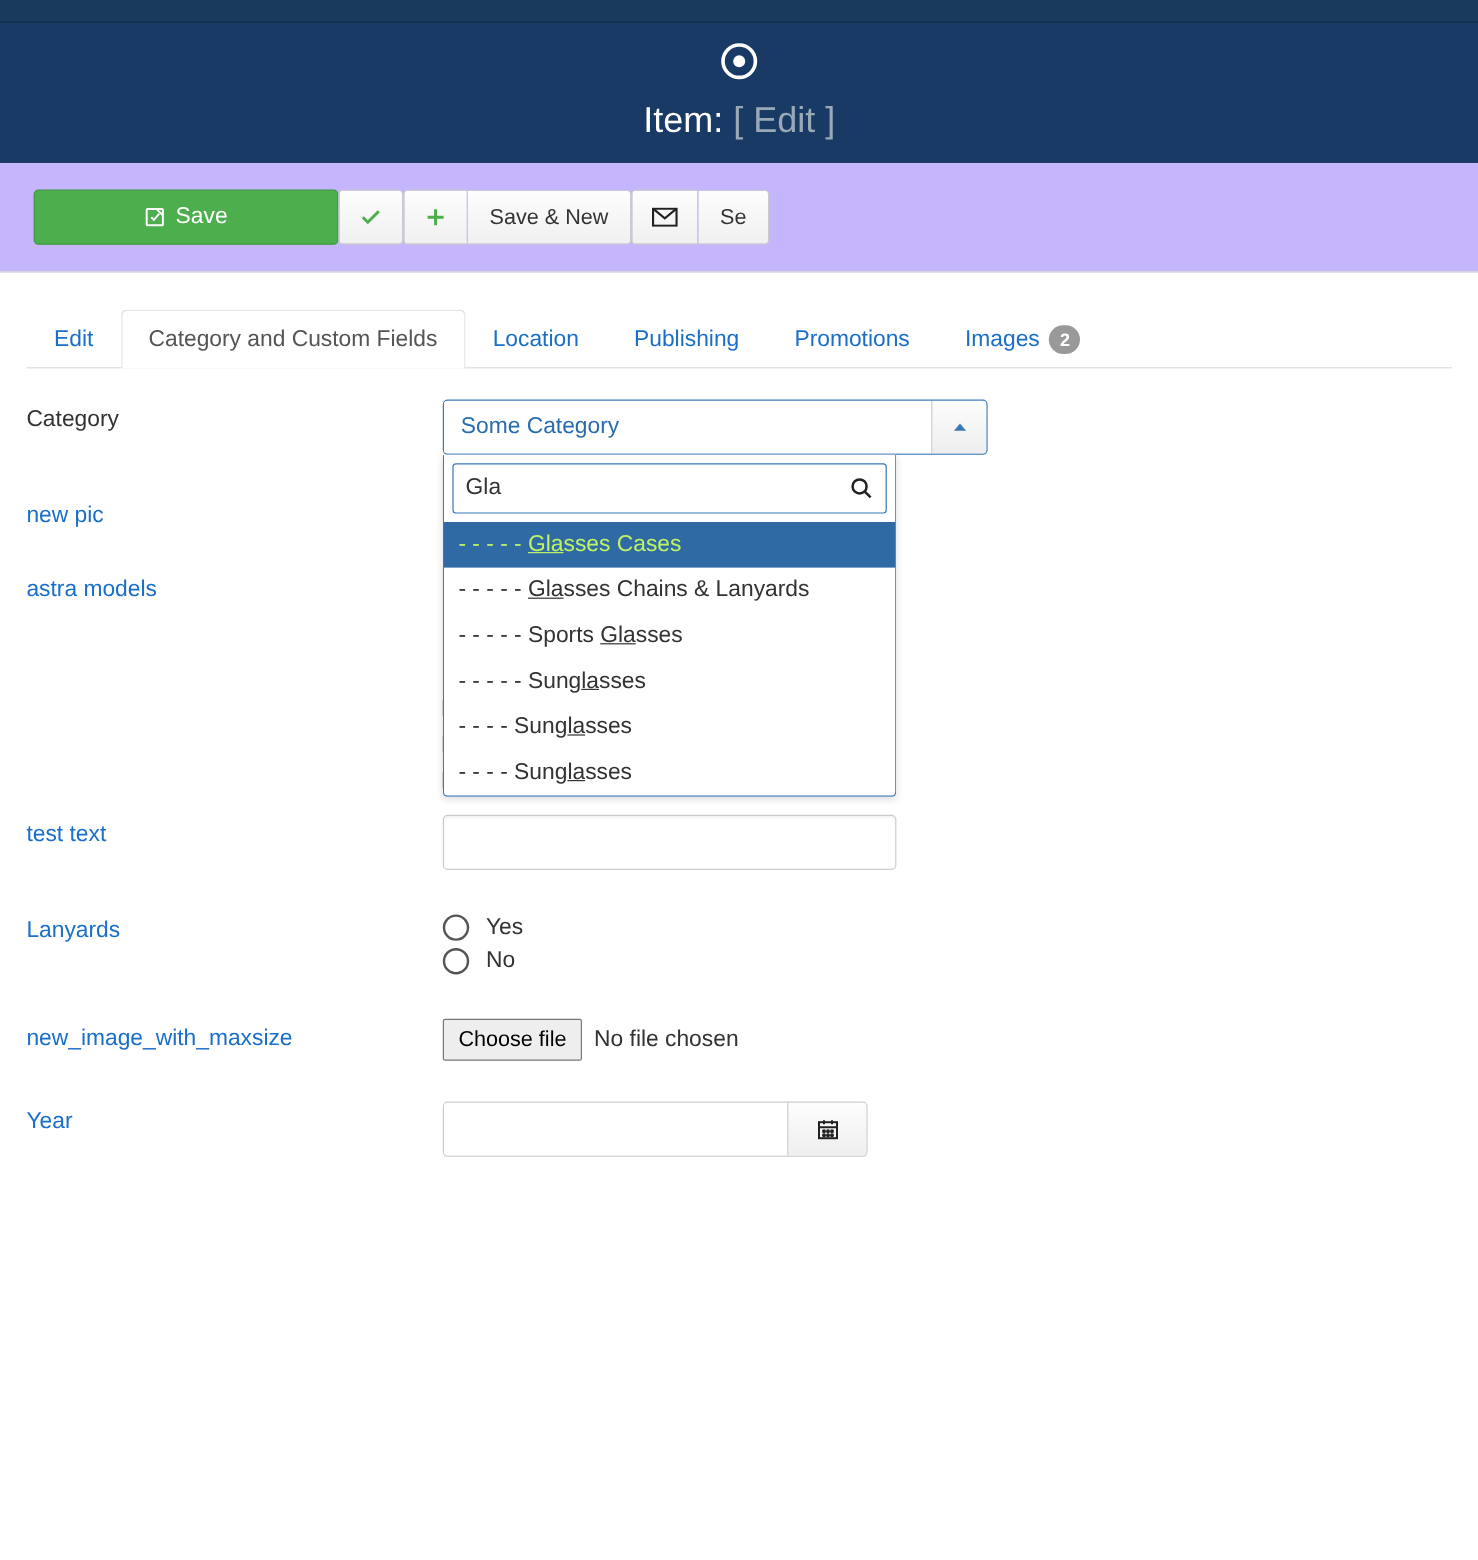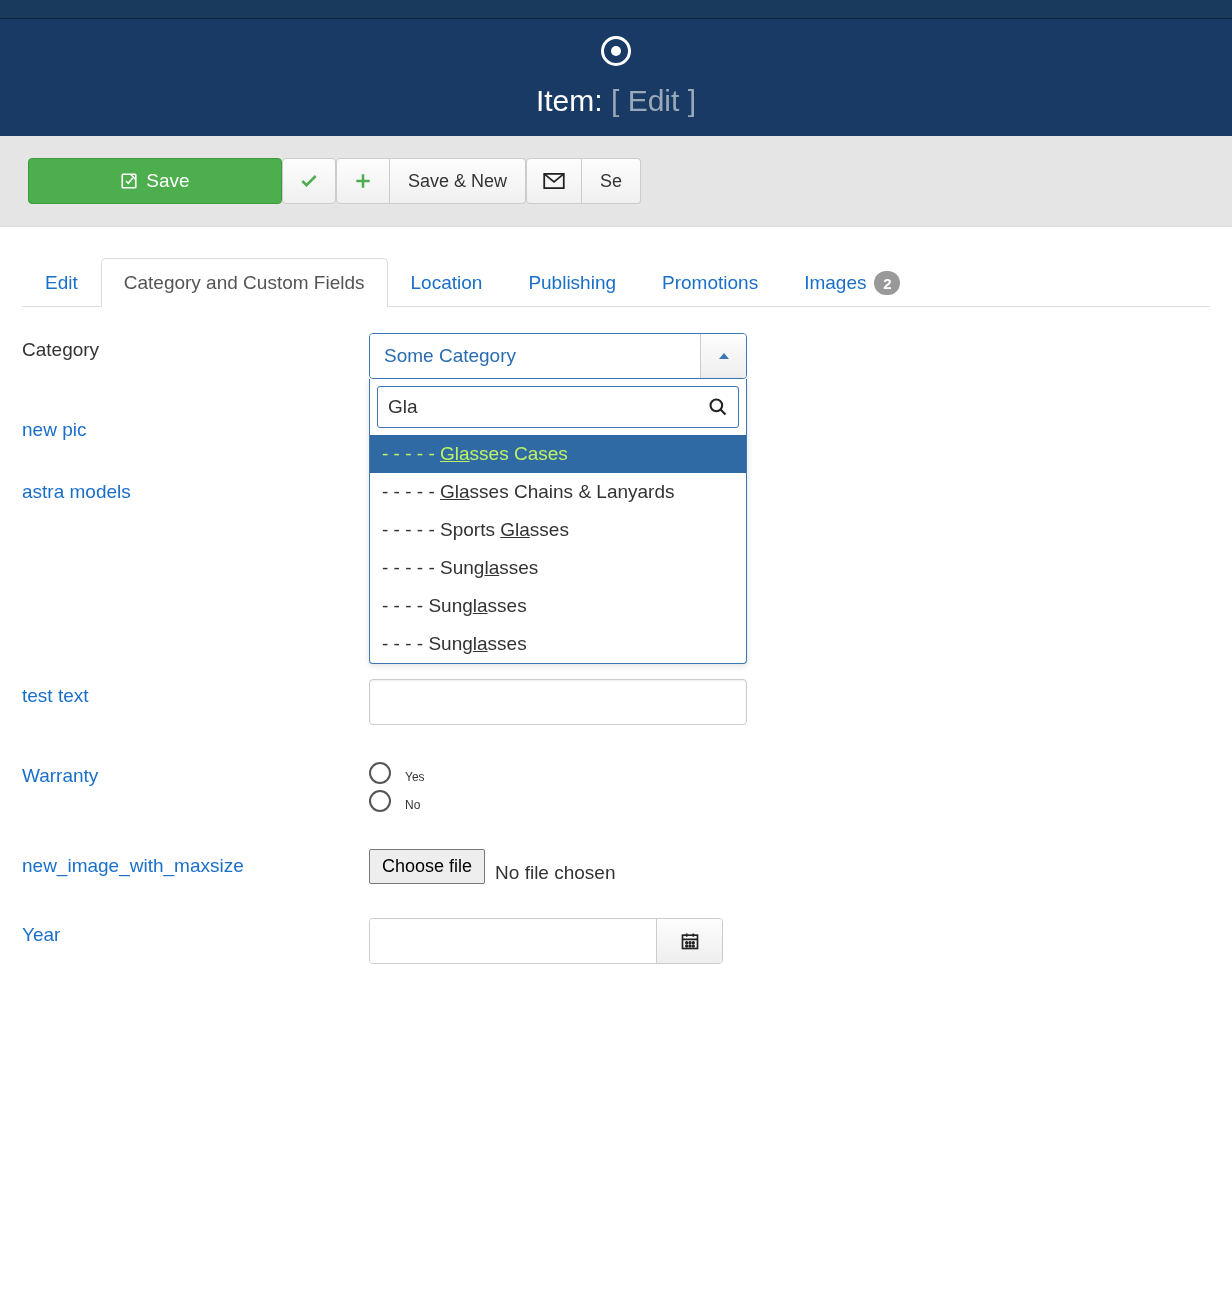--- a/index.html
+++ b/index.html
@@ -43,21 +43,21 @@
   }
   .header-title {
     font-size: 30px;
     font-weight: 400;
   }
   .header-title .edit {
     color: #9aa9b8;
     font-weight: 300;
   }
   .toolbar {
-    background: #e5e5e5;
+    background: #c4b5fd;
     border-bottom: 1px solid #ddd;
     padding: 22px 28px 22px 28px;
     display: flex;
     overflow: hidden;
   }
   .btn-group {
     display: flex;
   }
   .btn {
     display: inline-flex;
@@ -137,21 +137,21 @@
     width: 312px;
     flex: 0 0 312px;
     padding-top: 6px;
     font-size: 19px;
     color: #333;
   }
   .row .label.link { color: #1a6fc9; }
   .ctrl { position: relative; }
   
   .combo {
-    width: 378px;
+    width: 454px;
     height: 46px;
     border: 1px solid #3a78b5;
     border-radius: 4px;
     display: flex;
     overflow: hidden;
   }
   .combo-val {
     flex: 1;
     display: flex;
     align-items: center;
@@ -221,39 +221,39 @@
   .dd-item u { text-decoration: underline; }
   
   .chk-row { display: flex; align-items: center; gap: 14px; font-size: 19px; padding: 4px 0;}
   .chk {
     width: 20px; height: 20px;
     border: 2px solid #555;
     border-radius: 4px;
     flex: 0 0 auto;
   }
   
-  .radio-row { display: flex; align-items: flex-end; gap: 14px; font-size: 12px; padding: 3px 0;}
+  .radio-row { display: flex; align-items: flex-start; gap: 14px; font-size: 19px; padding: 3px 0;}
   .radio {
     width: 22px; height: 22px;
     border: 2px solid #555;
     border-radius: 50%;
     flex: 0 0 auto;
   }
   
   .txt {
     width: 378px;
     height: 46px;
     border: 1px solid #ccc;
     border-radius: 4px;
     padding: 0 12px;
     font-size: 18px;
     box-shadow: inset 0 1px 2px rgba(0,0,0,.07);
   }
   
-  .file-wrap { display: flex; align-items: flex-end; gap: 10px; }
+  .file-wrap { display: flex; align-items: center; gap: 10px; }
   .file-btn {
     border: 1px solid #777;
     background: #eee;
     padding: 6px 12px;
     font-size: 18px;
     border-radius: 2px;
   }
   .file-txt { font-size: 19px; color:#333; }
   
   .year {
@@ -414,21 +414,21 @@
   </div>
 
   <div class="row">
     <div class="label link">test text</div>
     <div class="ctrl">
       <input class="txt" type="text" value="" style="">
     </div>
   </div>
 
   <div class="row">
-    <div class="label link">Warranty</div>
+    <div class="label link">Lanyards</div>
     <div class="ctrl" id="warranty-list">
         <div class="radio-row">
           <div class="radio"></div>
           <span>Yes</span>
         </div>
         <div class="radio-row">
           <div class="radio"></div>
           <span>No</span>
         </div>
       </div>

